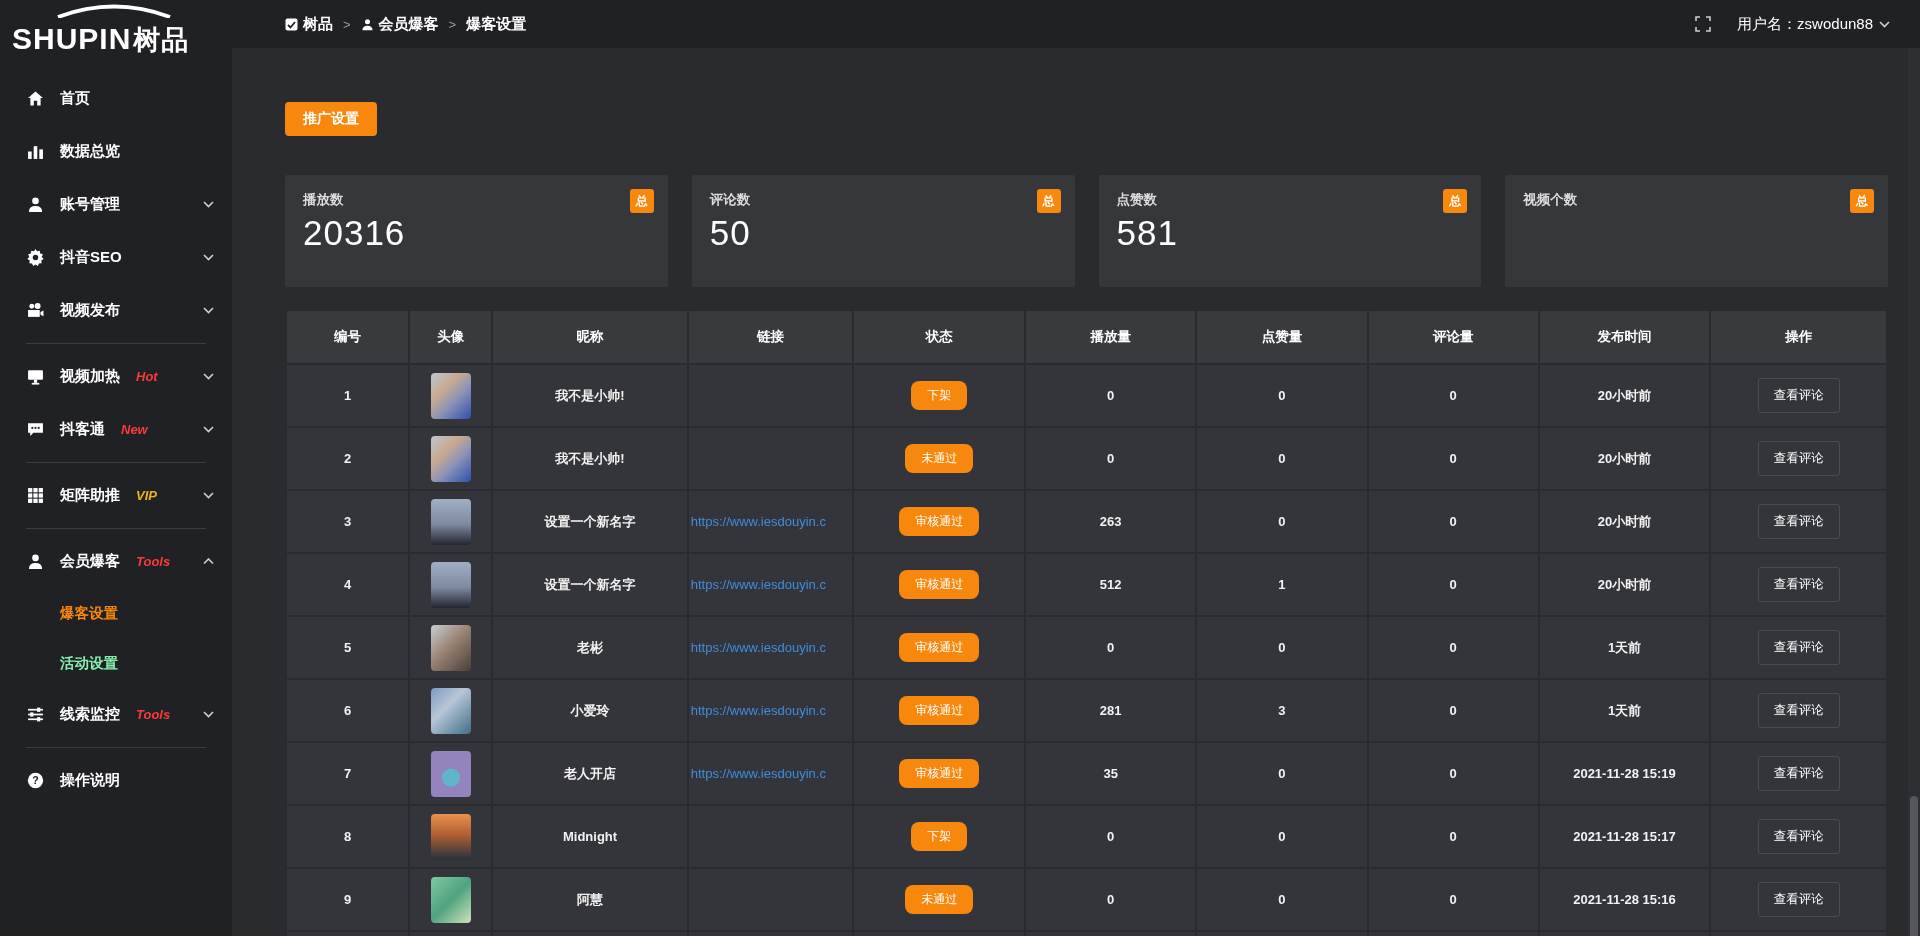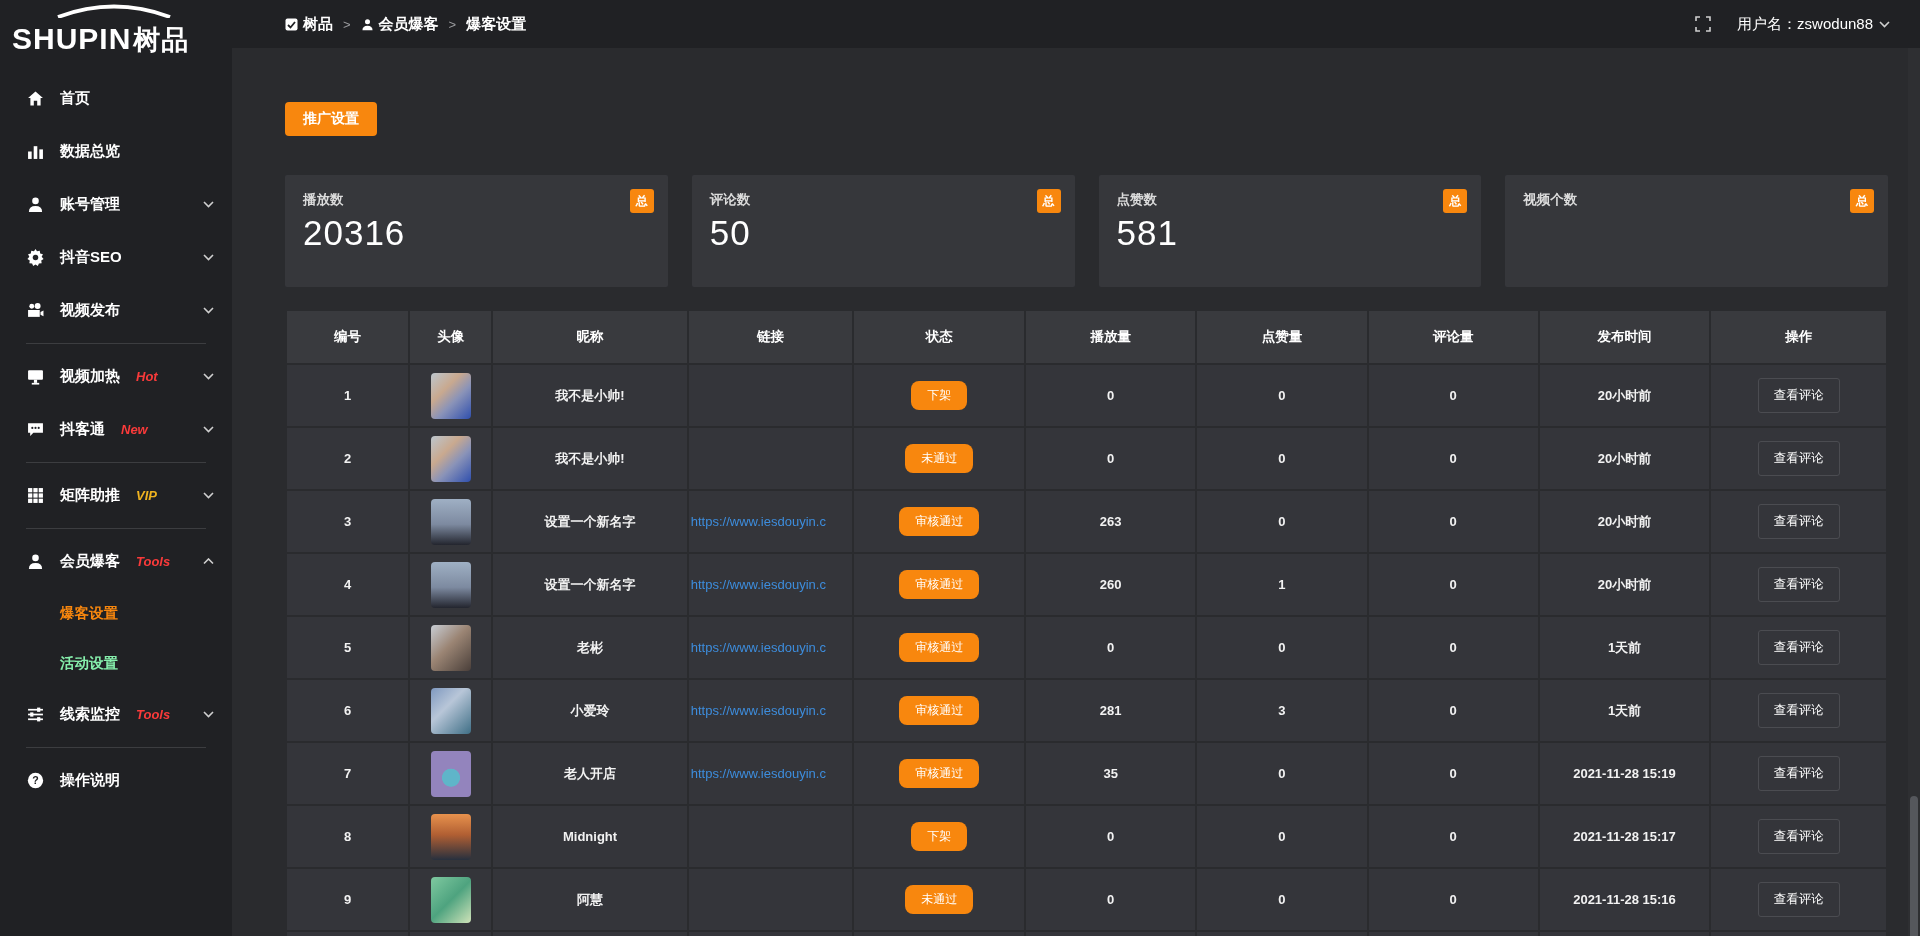--- a/index.html
+++ b/index.html
@@ -456,21 +456,21 @@
           <td>
             <div class="avatar" style="background: linear-gradient(rgb(159, 176, 196) 0%, rgb(125, 138, 160) 55%, rgb(35, 37, 46) 100%);"></div>
           </td>
           <td>设置一个新名字</td>
           <td>
             <div class="link-cell">https://www.iesdouyin.c</div>
           </td>
           <td>
             <span class="status-tag">审核通过</span>
           </td>
-          <td>260</td>
+          <td>512</td>
           <td>1</td>
           <td>0</td>
           <td>20小时前</td>
           <td>
             <button class="action-btn">查看评论</button>
           </td>
         </tr>
 
         <tr>
           <td>5</td>

